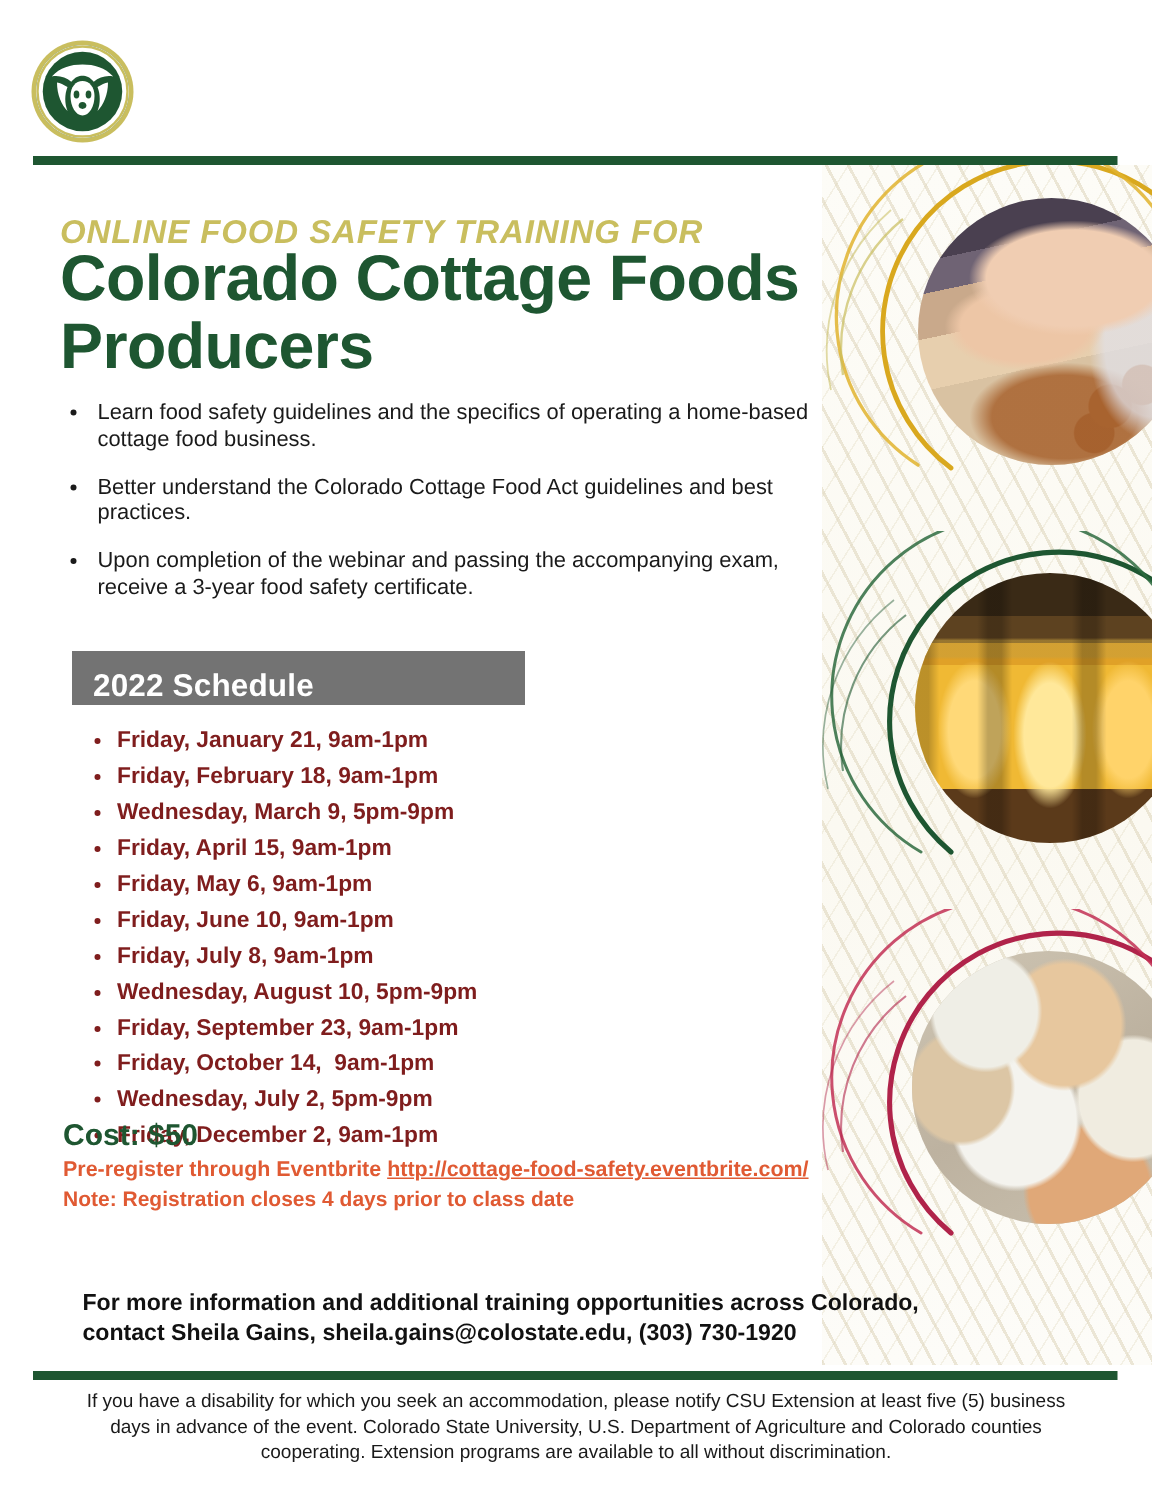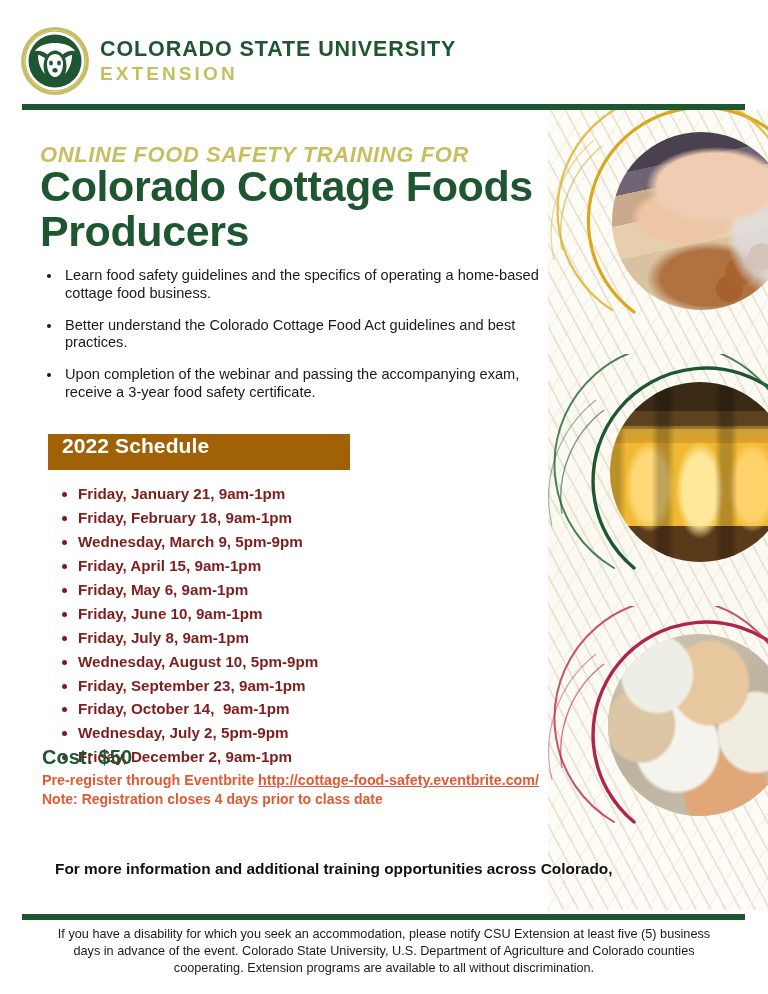--- a/index.html
+++ b/index.html
@@ -84,21 +84,21 @@
     font-weight:bold;color:#C9BE5E;letter-spacing:.6px;}
   .title{position:absolute;left:40px;top:52px;width:520px;font-size:43px;font-weight:bold;
     color:#1E5631;line-height:1.04;letter-spacing:-.4px;}
 
   .bullets{position:absolute;left:40px;top:155px;width:508px;margin:0;padding:0 0 0 22px;
     list-style:disc;}
   .bullets li{font-size:14.6px;color:#1a1a1a;line-height:1.22;margin-bottom:14px;
     padding-left:3px;}
 
   .sched-banner{position:absolute;left:48px;top:322px;width:302px;height:36px;
-    background:#a16207;display:flex;align-items:flex-start;}
+    background:#737373;display:flex;align-items:flex-end;}
   .sched-banner span{color:#ffffff;font-size:21px;font-weight:bold;margin-left:14px;letter-spacing:.1px;}
 
   .sched-list{position:absolute;left:52px;top:370px;width:420px;margin:0;padding:0 0 0 26px;
     list-style:disc;}
   .sched-list li{font-size:15.2px;font-weight:bold;color:#7f1d1d;line-height:1.575;
     white-space:pre;}
 
   .cost{position:absolute;left:42px;top:634px;font-size:20px;font-weight:bold;color:#1E5631;}
   .prereg{position:absolute;left:42px;top:660px;font-size:14.3px;font-weight:bold;color:#E05A33;}
   .prereg a{color:#E05A33;text-decoration:underline;}
@@ -123,24 +123,20 @@
           <circle cx="31" cy="31" r="26.5" fill="#1E5631"></circle>
           <path d="M10.5 21 C16 15 23 13 31 13 C39 13 46 15 51.5 21 C47 20 42 21.5 38.5 24.5 C36 21.5 33.5 20.5 31 20.5 C28.5 20.5 26 21.5 23.5 24.5 C20 21.5 15 20 10.5 21 Z" fill="#ffffff"></path>
           <path d="M14 25 C14 33 17 40 21 44 C19 39 19 33 21 28 C18.5 26.5 16 25.2 14 25 Z" fill="#ffffff"></path>
           <path d="M48 25 C48 33 45 40 41 44 C43 39 43 33 41 28 C43.5 26.5 46 25.2 48 25 Z" fill="#ffffff"></path>
           <path d="M31 24 C35.5 24 39 28 39 34 C39 41 35.5 47 31 47 C26.5 47 23 41 23 34 C23 28 26.5 24 31 24 Z" fill="#ffffff"></path>
           <ellipse cx="27" cy="33" rx="1.9" ry="2.6" fill="#1E5631"></ellipse>
           <ellipse cx="35" cy="33" rx="1.9" ry="2.6" fill="#1E5631"></ellipse>
           <path d="M31 38 C32.6 38 33.6 39.2 33.6 40.4 C33.6 41.8 32.4 42.6 31 42.6 C29.6 42.6 28.4 41.8 28.4 40.4 C28.4 39.2 29.4 38 31 38 Z" fill="#1E5631"></path>
         </svg>
       </div>
-      <div class="logo-text">
-        <div class="logo-l1">COLORADO STATE UNIVERSITY</div>
-        <div class="logo-l2">EXTENSION</div>
-      </div>
     </div>
   </div>
 
   <div class="rule-top"></div>
 
   <div class="rightcol">
     <div class="texture"></div>
 
     <div class="ringwrap" style="left:-6px;top:-10px;width:260px;height:250px;">
       <svg width="260" height="250" viewBox="0 0 260 250">
@@ -209,19 +205,20 @@
       <li>Wednesday, July 2, 5pm-9pm</li>
       <li>Friday, December 2, 9am-1pm</li>
     </ul>
 
     <div class="cost">Cost: $50</div>
     <div class="prereg"><span>Pre-register through Eventbrite </span><a href="#">http://cottage-food-safety.eventbrite.com/</a></div>
     <div class="note">Note: Registration closes 4 days prior to class date</div>
 
     <div class="contact">
       <div>For more information and additional training opportunities across Colorado,</div>
+      <div>contact Sheila Gains, sheila.gains@colostate.edu, (303) 730-1920</div>
     </div>
   </div>
 
   <div class="rule-bottom"></div>
   <div class="disclaimer" style="top:926px">If you have a disability for which you seek an accommodation, please notify CSU Extension at least five (5) business days in advance of the event. Colorado State University, U.S. Department of Agriculture and Colorado counties cooperating. Extension programs are available to all without discrimination.</div>
 
 </div>
 
 </body></html>

